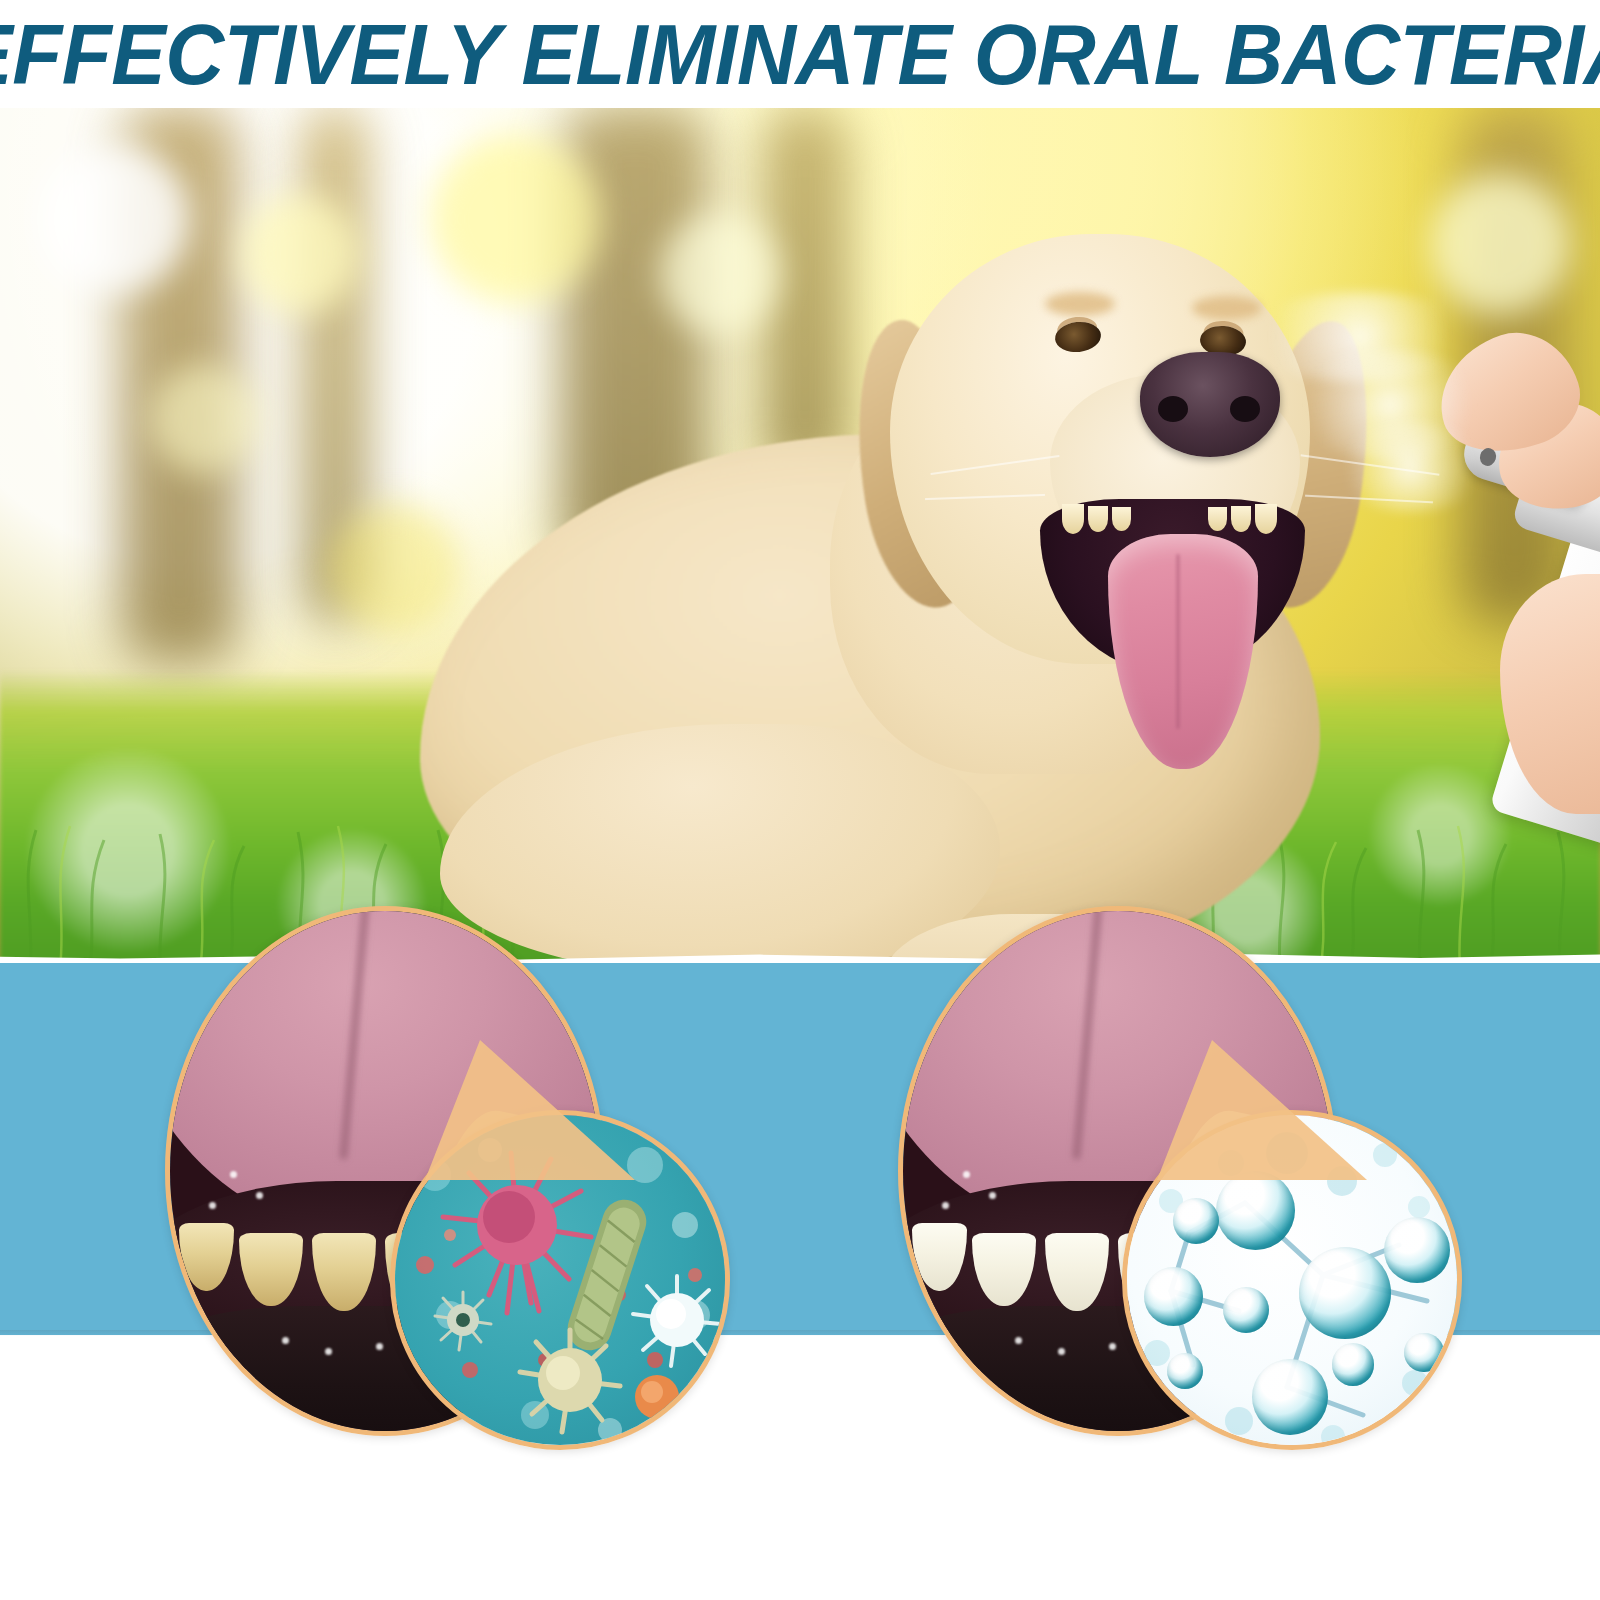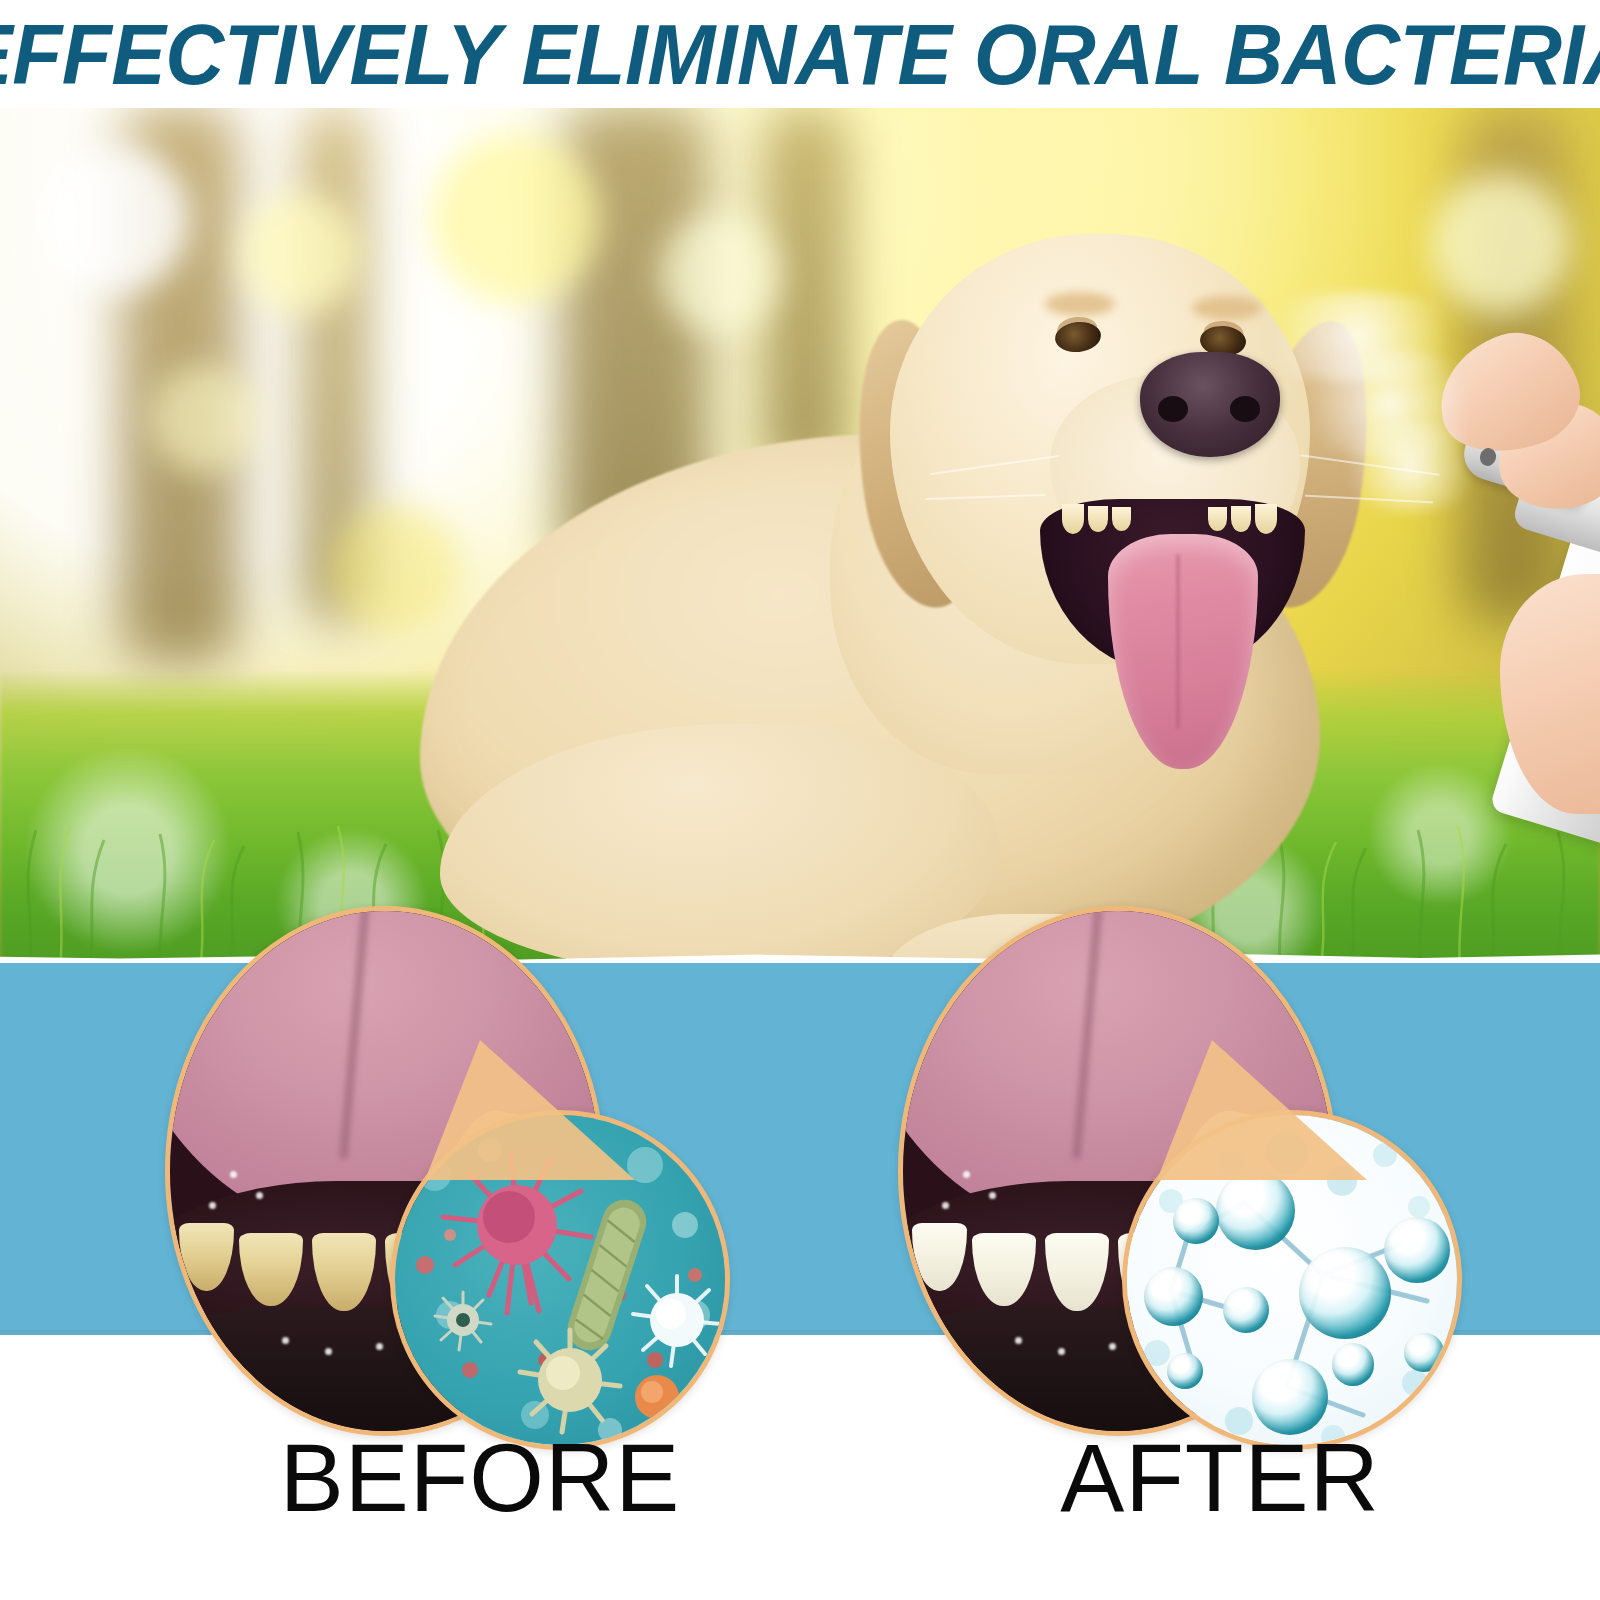--- a/index.html
+++ b/index.html
@@ -594,17 +594,15 @@
       <div class="bubble" style="left:14%;top:25%;width:14%;height:14%;"></div>
       <div class="bubble" style="left:29%;top:52%;width:14%;height:14%;"></div>
       <div class="bubble" style="left:62%;top:69%;width:13%;height:13%;"></div>
       <div class="bubble" style="left:12%;top:72%;width:11%;height:11%;"></div>
       <div class="bubble" style="left:84%;top:66%;width:12%;height:12%;"></div>
     </div>
 
   </div>
 
   <div class="labels">
-    <div class="label label-before">BEFORE</div>
-    <div class="label label-after">AFTER</div>
   </div>
 
 </div>
 
 </body></html>

